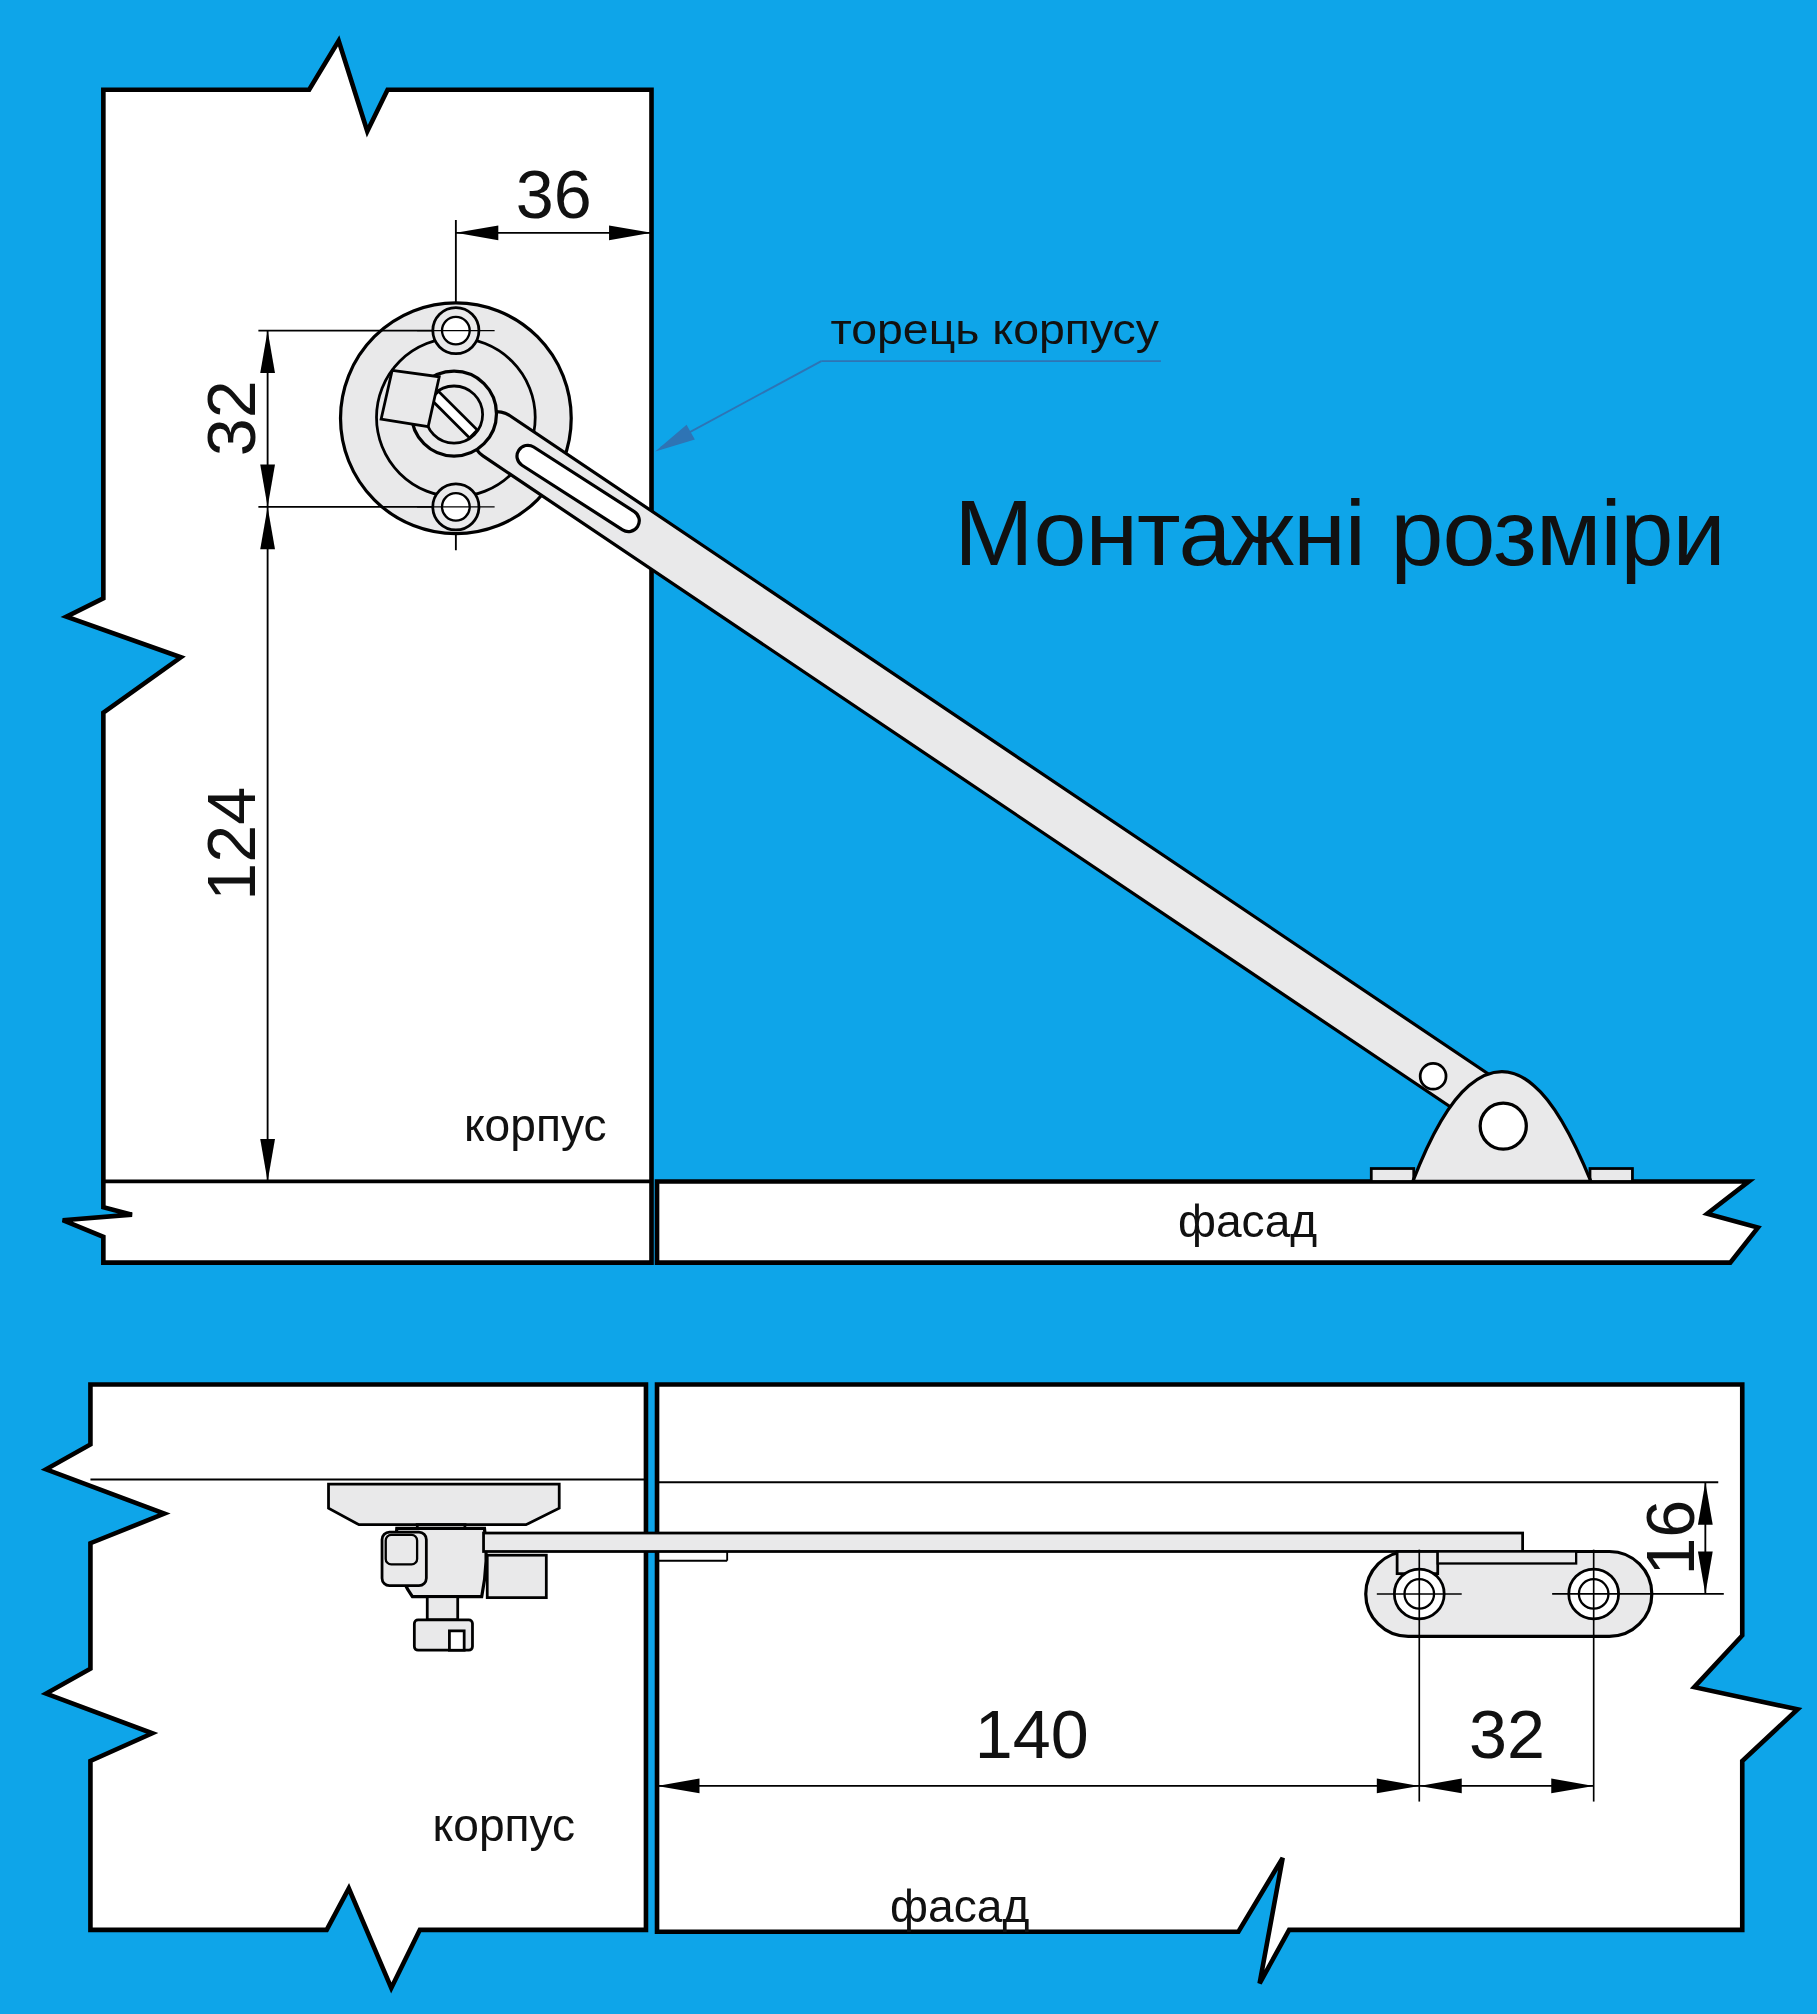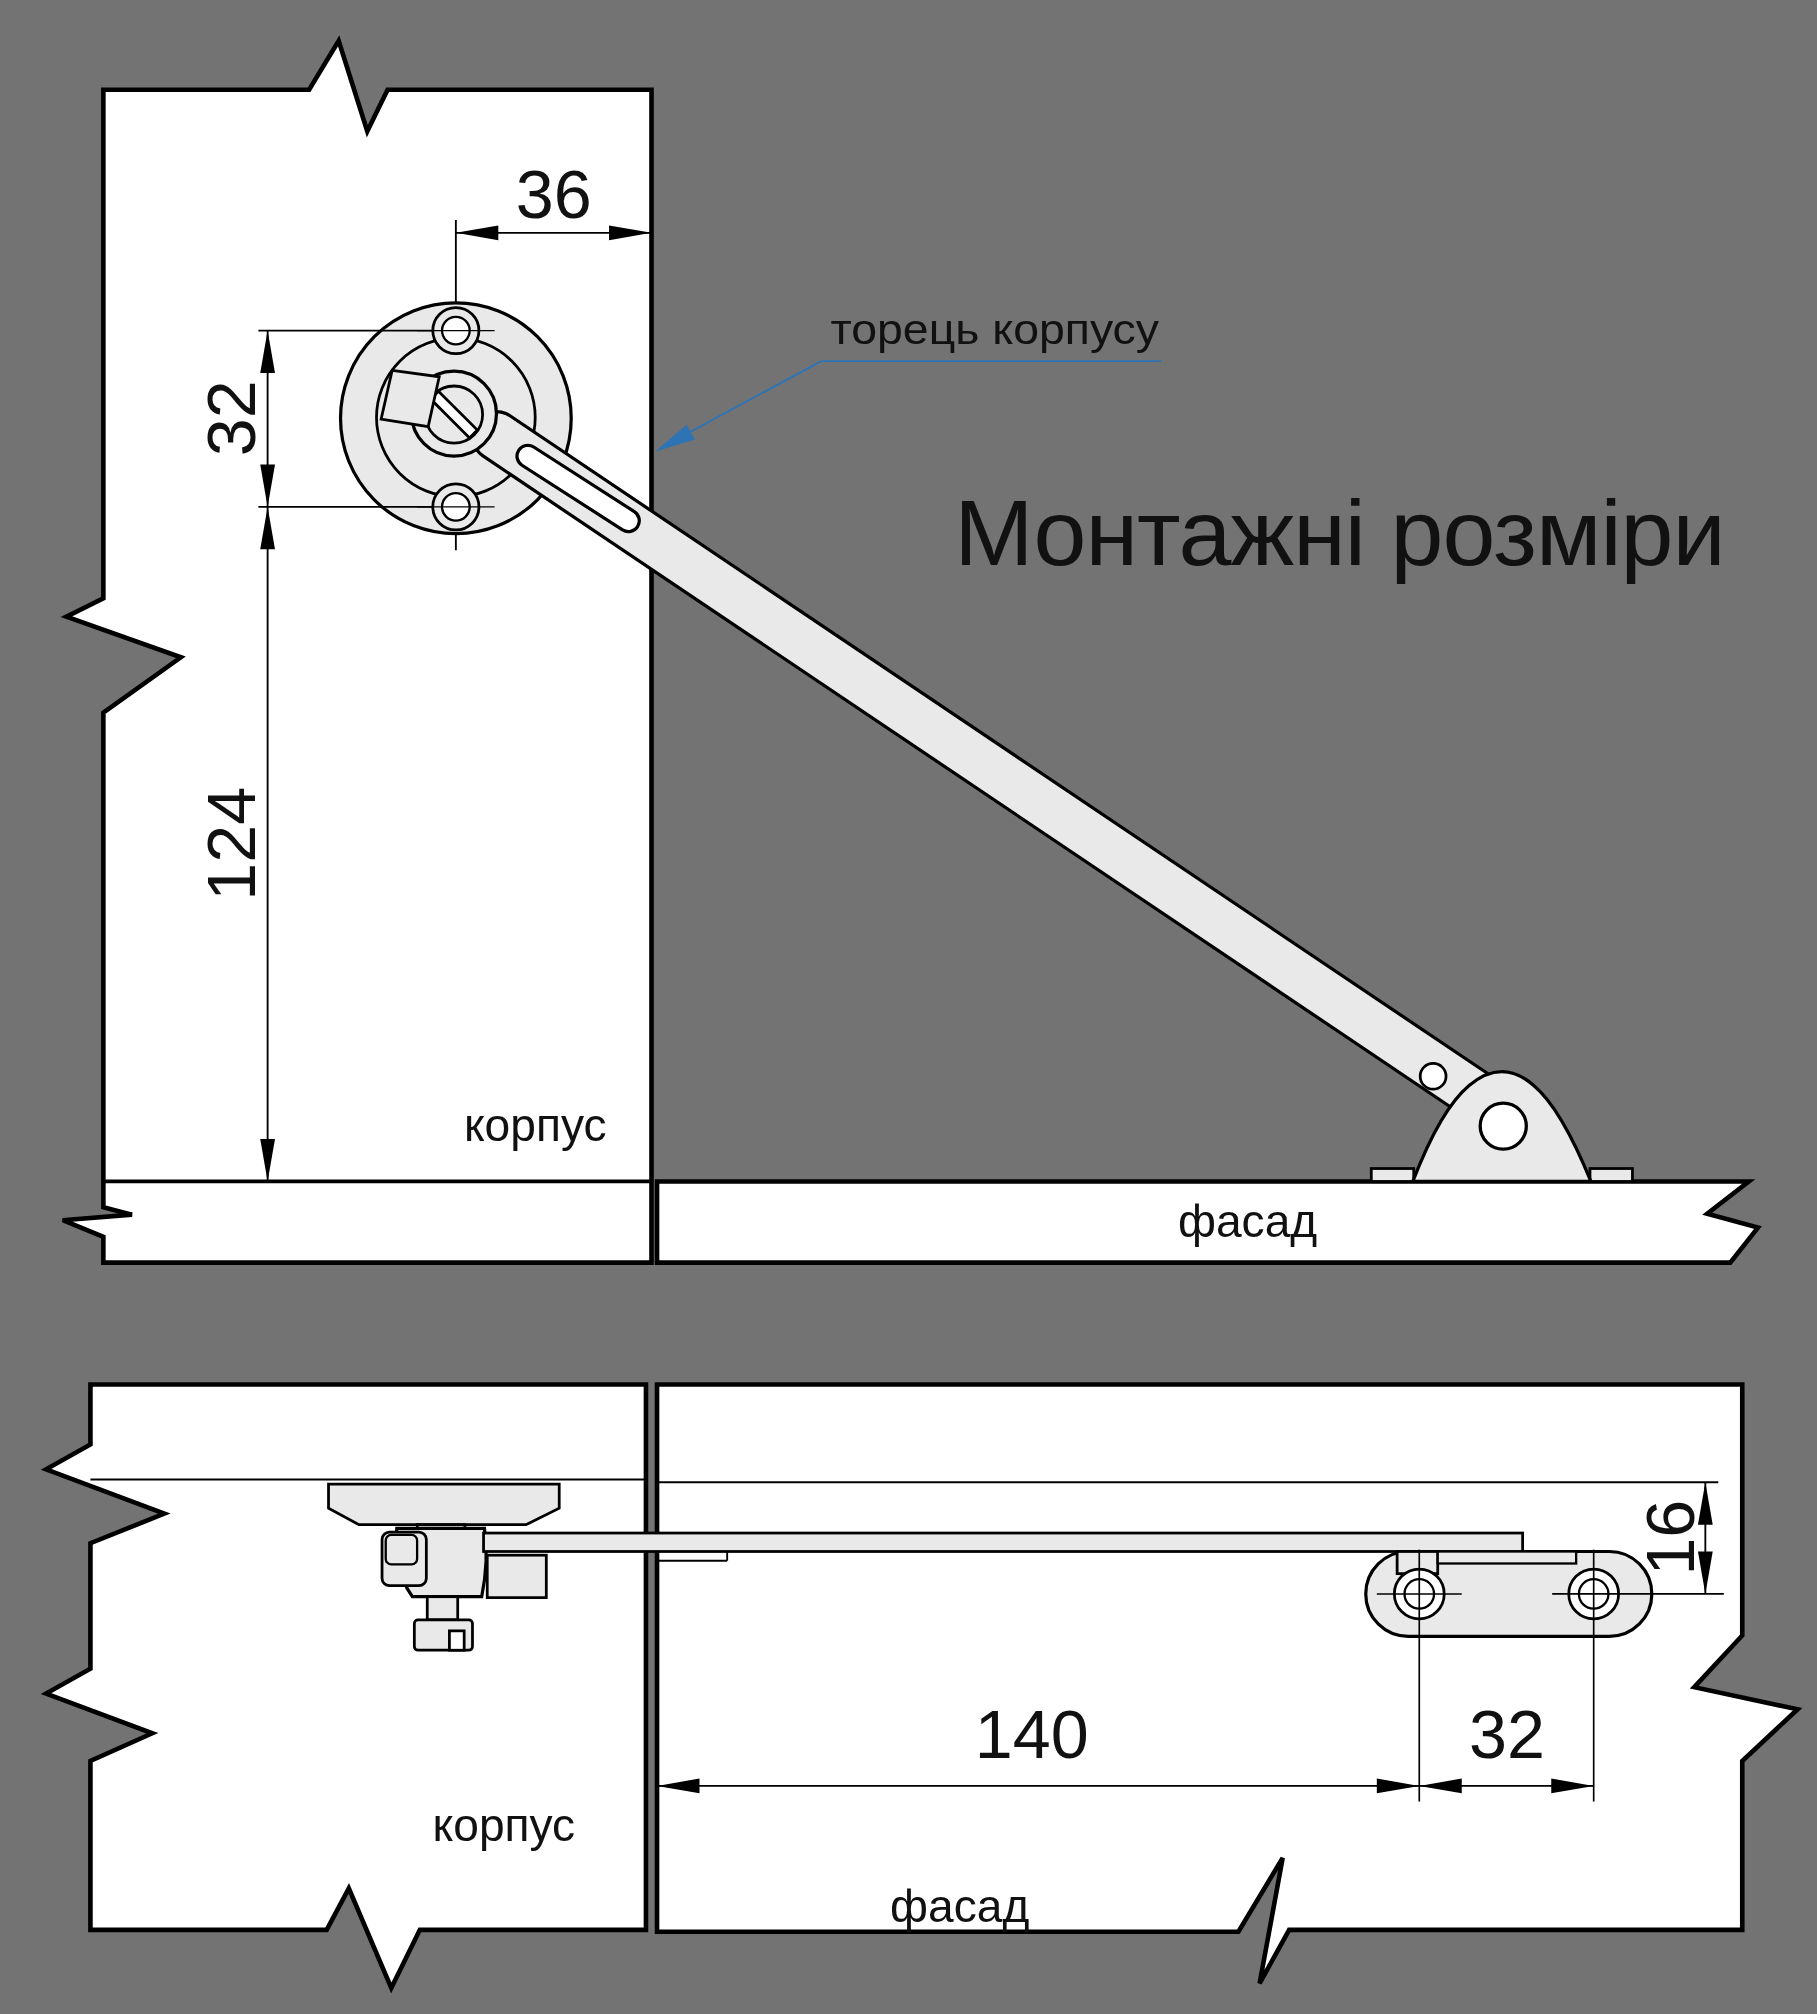--- a/index.html
+++ b/index.html
@@ -1,16 +1,16 @@
 <!DOCTYPE html>
 <html style="font-size:14.8px"><head>
 <meta charset="utf-8">
 <style>
   html,body{margin:0;padding:0;background:#ffffff;}
-  #stage{position:relative;width:1817px;height:2015px;background:#737373;overflow:hidden;
+  #stage{position:relative;width:1817px;height:2015px;background:#0ea5e9;overflow:hidden;
          font-family:"Liberation Sans", sans-serif;}
   svg{position:absolute;left:0;top:0;}
   text{fill:#111111;}
   .lbl{font-size:50px;}
   .dim{font-size:74px;}
   .title{font-size:100px;letter-spacing:-1px;}
   .callout{font-size:46px;}
 </style>
 </head>
 <body>

